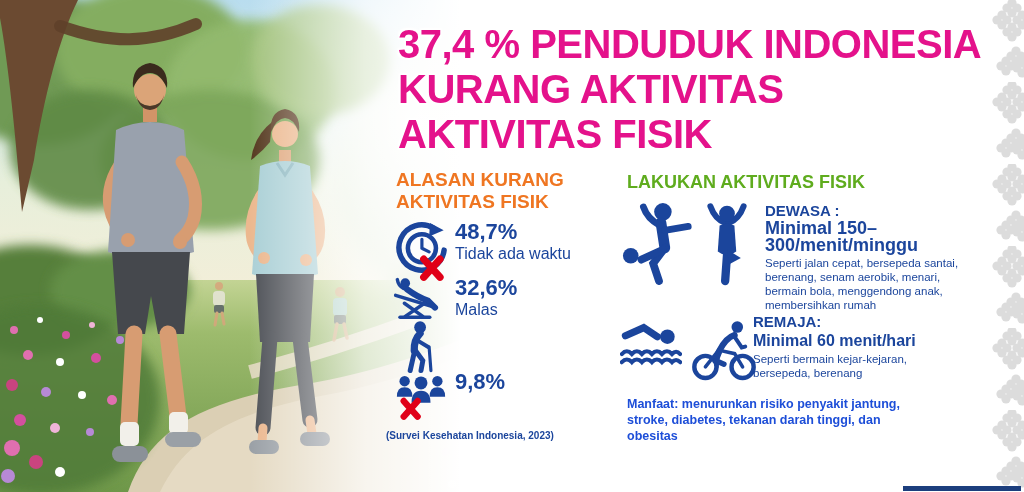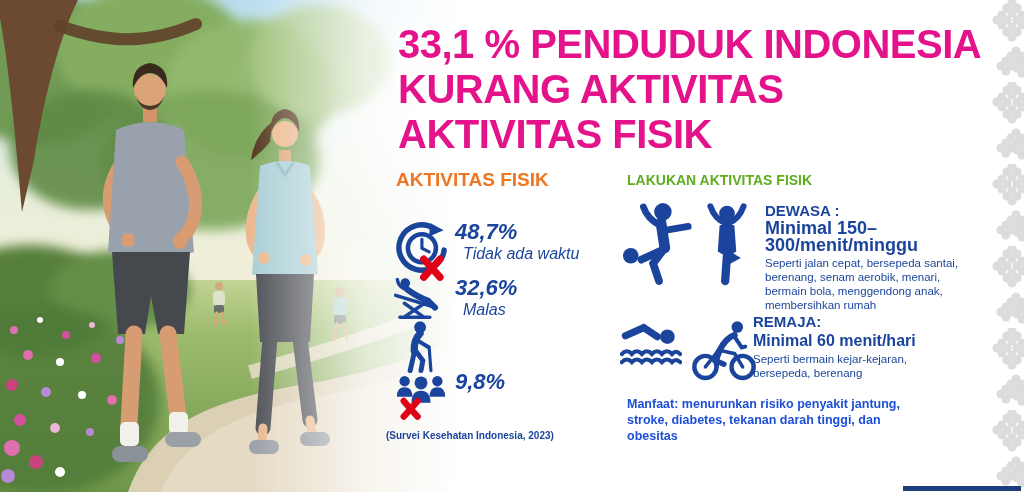--- a/index.html
+++ b/index.html
@@ -12,26 +12,26 @@
 
   .title{position:absolute;left:398px;top:22px;width:620px;color:#E4128B;font-weight:bold;
          font-size:40px;line-height:45px;letter-spacing:-0.5px;
          text-shadow:-2px -2px 2px #fff,2px -2px 2px #fff,-2px 2px 2px #fff,2px 2px 2px #fff,0 0 10px #fff;}
   .title div{white-space:nowrap;}
 
   .reasons-heading{position:absolute;left:396px;top:169px;color:#EF7622;font-weight:bold;
          font-size:19px;line-height:22px;}
   .stat-row{position:absolute;left:390px;display:flex;align-items:flex-start;}
   .stat-icon{width:62px;display:flex;justify-content:center;flex:0 0 62px;}
-  .stat-text{margin-left:3px;font-style:italic;}
+  .stat-text{margin-left:3px;}
   .stat-value{color:#1B459C;font-weight:bold;font-size:22px;line-height:24px;}
-  .stat-label{color:#1B459C;font-size:16px;line-height:19px;margin-left:8px;}
+  .stat-label{color:#1B459C;font-size:16px;line-height:19px;}
   .source{position:absolute;left:386px;top:430px;color:#1B459C;font-weight:bold;font-size:10px;}
 
-  .recs-heading{position:absolute;left:627px;top:172px;color:#5FAC1E;font-weight:bold;font-size:14px;}
+  .recs-heading{position:absolute;left:627px;top:172px;color:#5FAC1E;font-weight:bold;font-size:18px;}
   .adult-icons{position:absolute;left:622px;top:200px;display:flex;gap:7px;align-items:flex-start;}
   .adult-text{position:absolute;left:753px;top:202px;width:214px;color:#1B459C;margin-left:12px;}
   .teen-icons{position:absolute;left:620px;top:320px;display:flex;gap:10px;align-items:flex-start;}
   .teen-text{position:absolute;left:753px;top:313px;width:190px;color:#1B459C;}
   .group-name{font-weight:bold;font-size:15px;line-height:18px;}
   .group-target{font-weight:bold;font-size:18px;line-height:17px;}
   .group-desc{font-size:11.5px;line-height:14px;margin-top:2px;}
   .benefits{position:absolute;left:627px;top:396px;width:292px;color:#1d4ed8;
          font-weight:bold;font-size:12.5px;line-height:16px;}
   .bottom-bar{position:absolute;right:3px;bottom:1px;width:118px;height:5px;background:#1C3E7D;}
@@ -192,26 +192,27 @@
           <use href="#cl" x="30" y="32"></use>
         <use href="#cl" x="34" y="56"></use>
           <use href="#cl" x="24" y="66"></use>
           <use href="#cl" x="40" y="68"></use>
       </pattern>
     </defs>
     <rect width="42" height="492" fill="url(#edgepat)"></rect>
   </svg>
 
   <div class="title">
-    <div>33,1 % PENDUDUK INDONESIA</div>
+    <div>37,4 % PENDUDUK INDONESIA</div>
     <div>KURANG AKTIVITAS</div>
     <div>AKTIVITAS FISIK</div>
   </div>
 
   <div class="reasons-heading">
+    <div>ALASAN KURANG</div>
     <div>AKTIVITAS FISIK</div>
   </div>
 
   <div class="stat-row" style="top:220px">
     <div class="stat-icon">
       <svg width="58" height="62" viewBox="0 0 64 64" aria-hidden="true">
         <path d="M46 7 A25 25 0 1 0 57.5 31" fill="none" stroke="#1B459C" stroke-width="6" stroke-linecap="round"></path>
         <path d="M42 1 L57 9 L41 16 Z" fill="#1B459C"></path>
         <circle cx="33" cy="29" r="15.5" fill="#fdfdfd" stroke="#1B459C" stroke-width="5"></circle>
         <path d="M33 29 L33 19 M33 29 L41 33" stroke="#1B459C" stroke-width="3.5" stroke-linecap="round" fill="none"></path>

